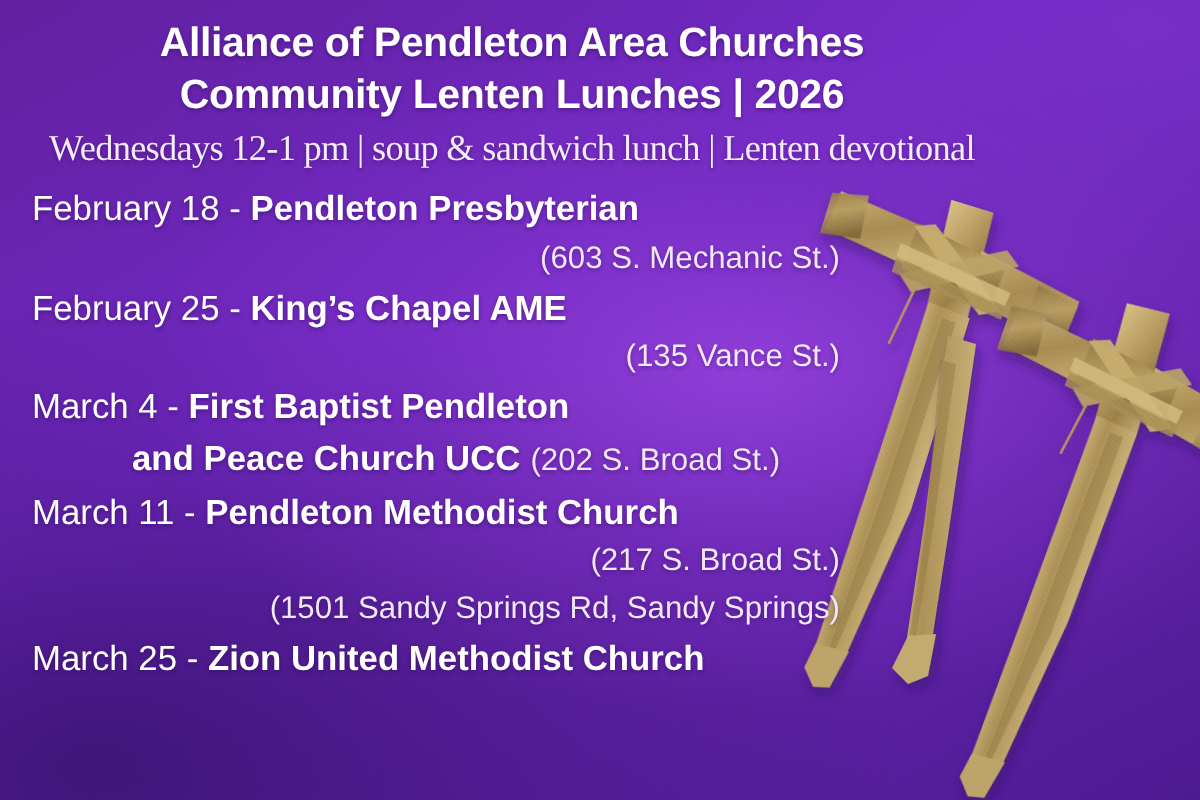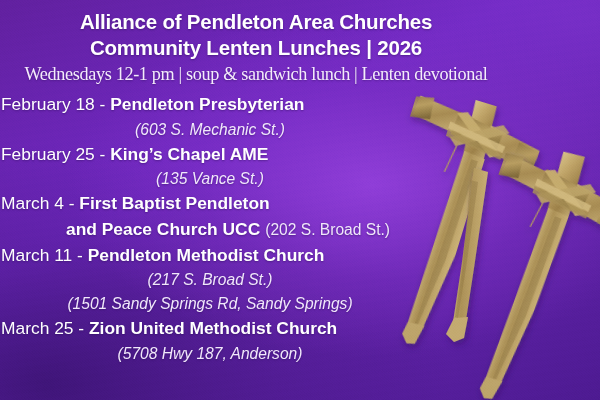--- a/index.html
+++ b/index.html
@@ -83,41 +83,40 @@
     width: 430px;
     z-index: 3;
   }
   .entry { margin-bottom: 1px; }
   .entry-main {
     color: #ffffff;
     font-size: 17.4px;
     line-height: 25.5px;
     white-space: nowrap;
     text-shadow: 0 1px 2px rgba(40,10,80,0.45);
-    padding-left: 1px;
+    padding-left: 16px;
     text-align: left;
   }
   .entry-date { font-weight: normal; }
   .entry-church { font-weight: bold; }
   .entry-addr-inline {
     font-weight: normal;
     font-size: 15.6px;
     color: #f0e7fa;
     margin-left: 5px;
   }
   .entry-addr {
     color: #f1e8fb;
     font-weight: normal;
     font-size: 15.6px;
     line-height: 23px;
-    text-align: center;
+    text-align: right;
     padding-right: 10px;
     white-space: nowrap;
     text-shadow: 0 1px 2px rgba(40,10,80,0.40);
-    font-style: italic;
   }
   .entry-sub2 {
     color: #ffffff;
     font-size: 17.4px;
     line-height: 24px;
     white-space: nowrap;
     text-align: center;
     text-shadow: 0 1px 2px rgba(40,10,80,0.45);
     padding-left: 26px;
   }
@@ -253,17 +252,16 @@
     </div>
 
     <div class="entry">
       <div class="entry-addr">(1501 Sandy Springs Rd, Sandy Springs)</div>
     </div>
 
     <div class="entry">
       <div class="entry-main">
         <span class="entry-date">March 25 - </span><span class="entry-church">Zion United Methodist Church</span>
       </div>
-      <div class="entry-addr">(5708 Hwy 187, Anderson)</div>
     </div>
 
   </div>
 </div>
 
 </body></html>

